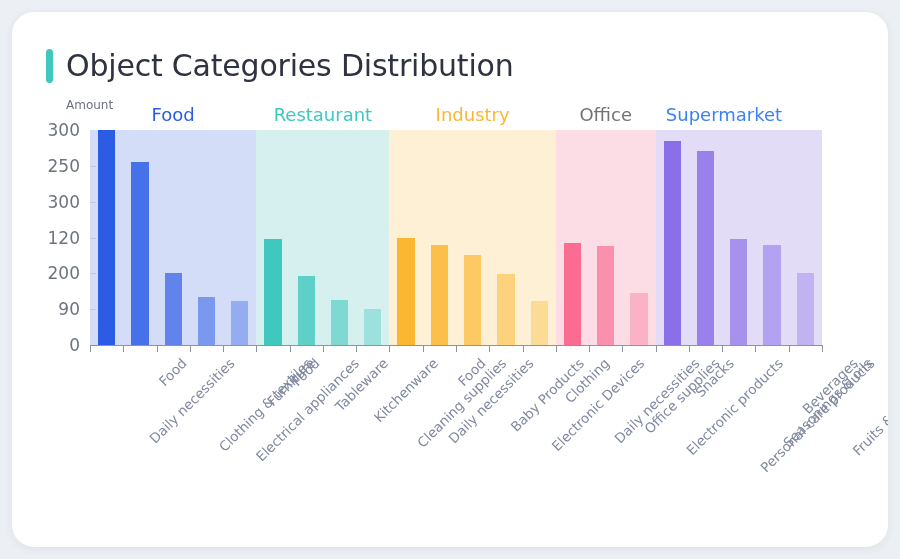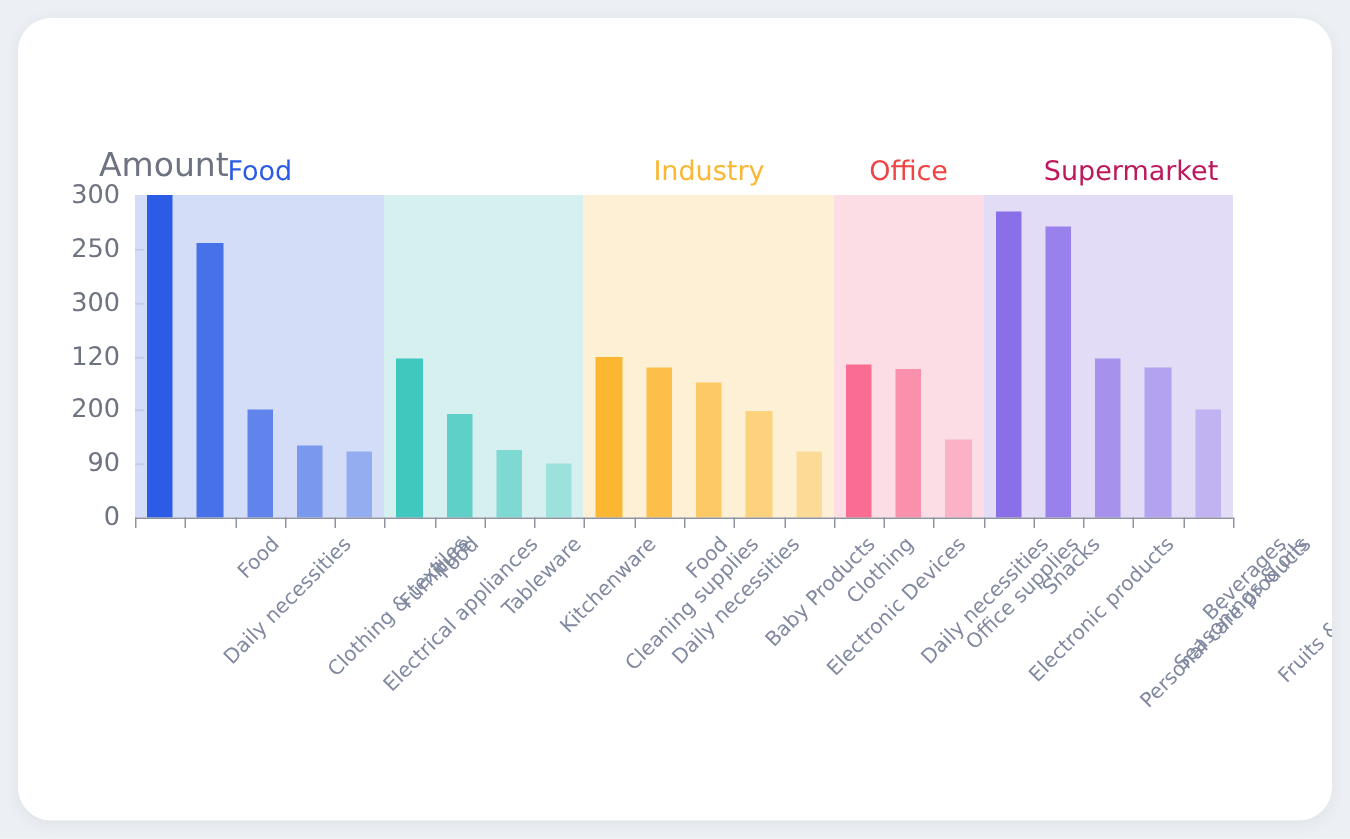--- a/index.html
+++ b/index.html
@@ -47,21 +47,21 @@
   
   #chart {
     position: absolute;
     left: 0;
     top: 0;
     width: 876px;
     height: 535px;
   }
   #yaxis-title {
     position: absolute;
-    font-size: 22px;
+    font-size: 12px;
     color: #6d7380;
     white-space: nowrap;
   }
   .group-label {
     position: absolute;
     font-size: 18px;
     white-space: nowrap;
     text-align: center;
     transform: translateX(-50%);
   }
@@ -109,20 +109,24 @@
     transform-origin: right top;
     transform: rotate(-45deg);
     text-align: right;
   }
 </style>
 </head>
 <body>
 
 <div id="card">
 
+  <div id="title-row">
+    <div id="title-bar"></div>
+    <div id="title-text">Object Categories Distribution</div>
+  </div>
 
   <div id="chart">
     <div id="yaxis-title" style="left: 54px; top: 86px;">Amount</div>
     <div id="plot" style="left: 78px; top: 118px; width: 732px; height: 215px;">
         <div class="band" style="left: 0px; width: 166.364px; background: rgb(212, 221, 247);"></div>
         <div class="bar" title="Daily necessities: 300" style="left: 7.98545px; width: 17.3018px; height: 215px; background: rgb(44, 92, 230); opacity: 1;"></div>
         <div class="bar" title="Food: 256" style="left: 41.2582px; width: 17.3018px; height: 183.467px; background: rgb(44, 92, 230); opacity: 0.845;"></div>
         <div class="bar" title="Clothing &amp; textiles: 101" style="left: 74.5309px; width: 17.3018px; height: 72.3833px; background: rgb(44, 92, 230); opacity: 0.69;"></div>
         <div class="bar" title="Electrical appliances: 67" style="left: 107.804px; width: 17.3018px; height: 48.0167px; background: rgb(44, 92, 230); opacity: 0.535;"></div>
         <div class="bar" title="Furniture: 62" style="left: 141.076px; width: 17.3018px; height: 44.4333px; background: rgb(44, 92, 230); opacity: 0.38;"></div>
@@ -142,23 +146,24 @@
         <div class="bar" title="Office supplies: 138" style="left: 507.076px; width: 17.3018px; height: 98.9px; background: rgb(251, 108, 146); opacity: 0.69;"></div>
         <div class="bar" title="Electronic products: 73" style="left: 540.349px; width: 17.3018px; height: 52.3167px; background: rgb(251, 108, 146); opacity: 0.38;"></div>
         <div class="band" style="left: 565.636px; width: 166.364px; background: rgb(226, 220, 247);"></div>
         <div class="bar" title="Snacks: 285" style="left: 573.622px; width: 17.3018px; height: 204.25px; background: rgb(139, 111, 232); opacity: 1;"></div>
         <div class="bar" title="Personal care products: 271" style="left: 606.895px; width: 17.3018px; height: 194.217px; background: rgb(139, 111, 232); opacity: 0.845;"></div>
         <div class="bar" title="Seasonings &amp; oils: 148" style="left: 640.167px; width: 17.3018px; height: 106.067px; background: rgb(139, 111, 232); opacity: 0.69;"></div>
         <div class="bar" title="Beverages: 140" style="left: 673.44px; width: 17.3018px; height: 100.333px; background: rgb(139, 111, 232); opacity: 0.535;"></div>
         <div class="bar" title="Fruits &amp; vegetables: 100" style="left: 706.713px; width: 17.3018px; height: 71.6667px; background: rgb(139, 111, 232); opacity: 0.38;"></div>
       </div>
   <div class="group-label" style="color: rgb(44, 92, 230); left: 161.182px; top: 92px;">Food</div>
+      <div class="group-label" style="color: rgb(63, 200, 189); left: 310.909px; top: 92px;">Restaurant</div>
       <div class="group-label" style="color: rgb(251, 183, 49); left: 460.636px; top: 92px;">Industry</div>
-      <div class="group-label" style="color: #ef4444; left: 593.727px; top: 92px;">Office</div>
-      <div class="group-label" style="color: #be185d; left: 742px; top: 92px;">Supermarket</div>
+      <div class="group-label" style="color: #737373; left: 593.727px; top: 92px;">Office</div>
+      <div class="group-label" style="color: #3b82f6; left: 712px; top: 92px;">Supermarket</div>
       <div class="ytick-label" style="left: 24px; width: 44px; top: 333px;">0</div>
       <div class="ytick-label" style="left: 24px; width: 44px; top: 297.167px;">90</div>
       <div class="gridline" style="left: 78px; width: 6px; top: 297.167px;"></div>
       <div class="ytick-label" style="left: 24px; width: 44px; top: 261.333px;">200</div>
       <div class="gridline" style="left: 78px; width: 6px; top: 261.333px;"></div>
       <div class="ytick-label" style="left: 24px; width: 44px; top: 225.5px;">120</div>
       <div class="gridline" style="left: 78px; width: 6px; top: 225.5px;"></div>
       <div class="ytick-label" style="left: 24px; width: 44px; top: 189.667px;">300</div>
       <div class="gridline" style="left: 78px; width: 6px; top: 189.667px;"></div>
       <div class="ytick-label" style="left: 24px; width: 44px; top: 153.833px;">250</div>

